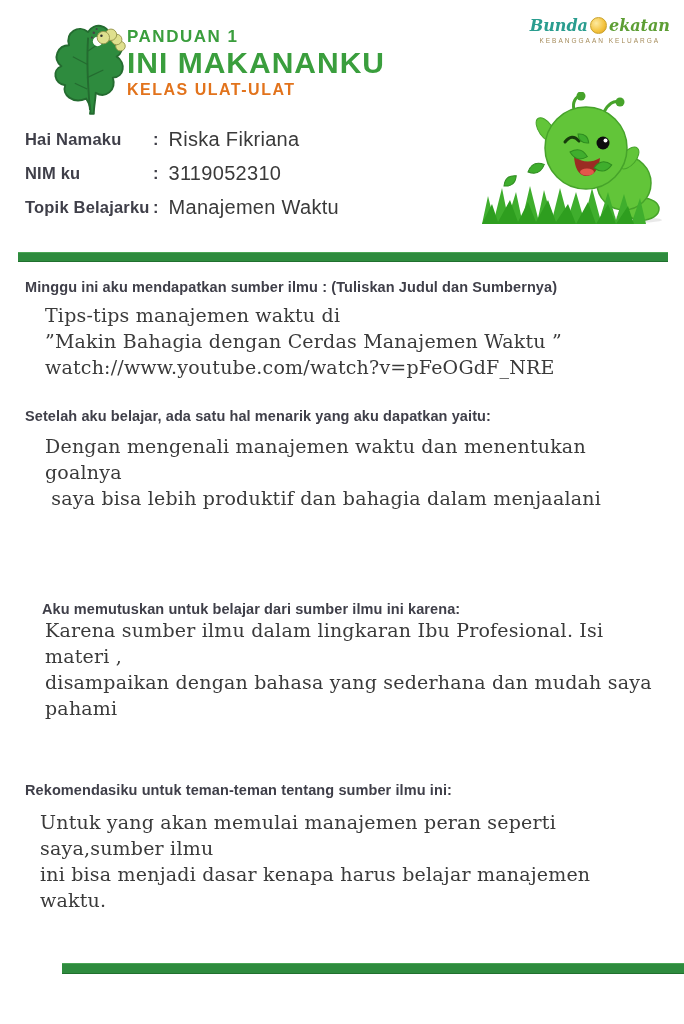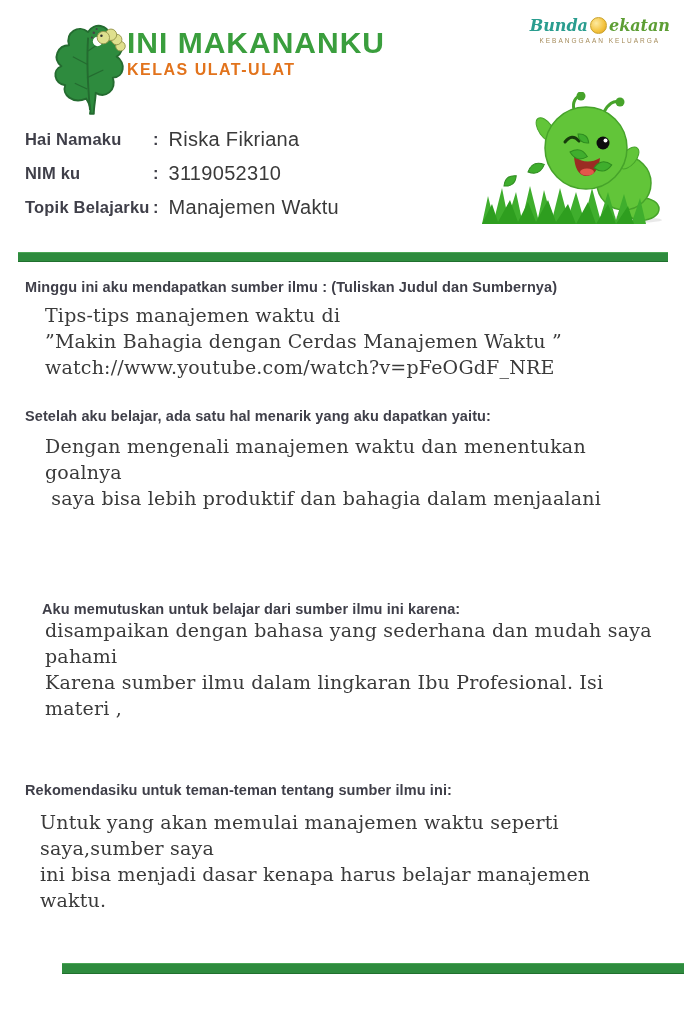--- a/index.html
+++ b/index.html
@@ -65,20 +65,21 @@
     <circle cx="70" cy="18" r="5.5" fill="#dfe08e" stroke="#97974d"></circle>
     <circle cx="64" cy="13" r="6" fill="#dfe08e" stroke="#97974d"></circle>
     <circle cx="56" cy="16" r="6.5" fill="#dfe08e" stroke="#97974d"></circle>
     <circle cx="54" cy="14" r="1.3" fill="#333"></circle>
     <circle cx="46" cy="11" r="1.3" fill="#444"></circle>
     <circle cx="49" cy="7" r="1.1" fill="#444"></circle>
     <circle cx="44" cy="16" r="1.1" fill="#444"></circle>
   </svg>
 
   <div class="header-text">
+    <div class="panduan">PANDUAN 1</div>
     <div class="doc-title">INI MAKANANKU</div>
     <div class="class-label">KELAS ULAT-ULAT</div>
   </div>
 
   <div class="brand">
     <div class="brand-line">
       <span class="brand-left">Bunda</span>
       <span class="brand-circle"></span>
       <span class="brand-right">ekatan</span>
     </div>
@@ -141,23 +142,23 @@
   </div>
 
   <div class="q-heading h2">Setelah aku belajar, ada satu hal menarik yang aku dapatkan yaitu:</div>
   <div class="answer a2">
     <div>Dengan mengenali manajemen waktu dan menentukan goalnya</div>
     <div> saya bisa lebih produktif dan bahagia dalam menjaalani</div>
   </div>
 
   <div class="q-heading h3">Aku memutuskan untuk belajar dari sumber ilmu ini karena:</div>
   <div class="answer a3">
+    <div>Karena sumber ilmu dalam lingkaran Ibu Profesional. Isi materi ,</div>
     <div>disampaikan dengan bahasa yang sederhana dan mudah saya pahami</div>
-    <div>Karena sumber ilmu dalam lingkaran Ibu Profesional. Isi materi ,</div>
   </div>
 
   <div class="q-heading h4">Rekomendasiku untuk teman-teman tentang sumber ilmu ini:</div>
   <div class="answer a4">
-    <div>Untuk yang akan memulai manajemen waktu seperti saya,sumber saya</div>
+    <div>Untuk yang akan memulai manajemen peran seperti saya,sumber ilmu</div>
     <div>ini bisa menjadi dasar kenapa harus belajar manajemen waktu.</div>
   </div>
 
 </div>
 
 </body></html>

